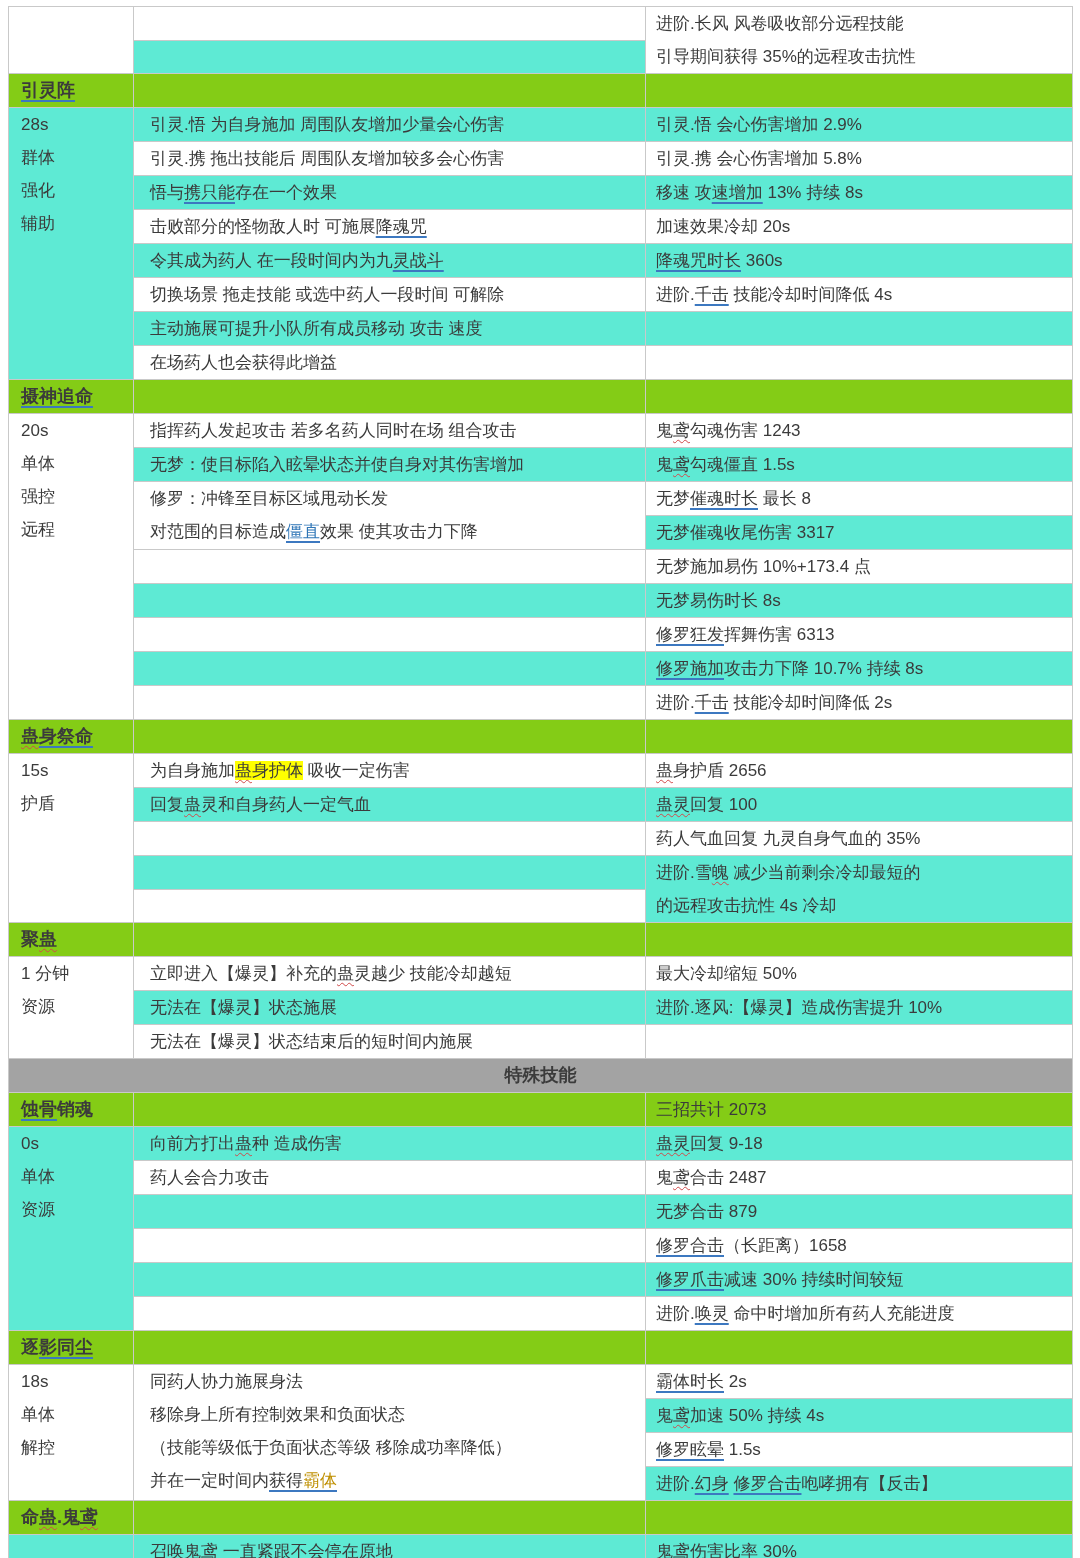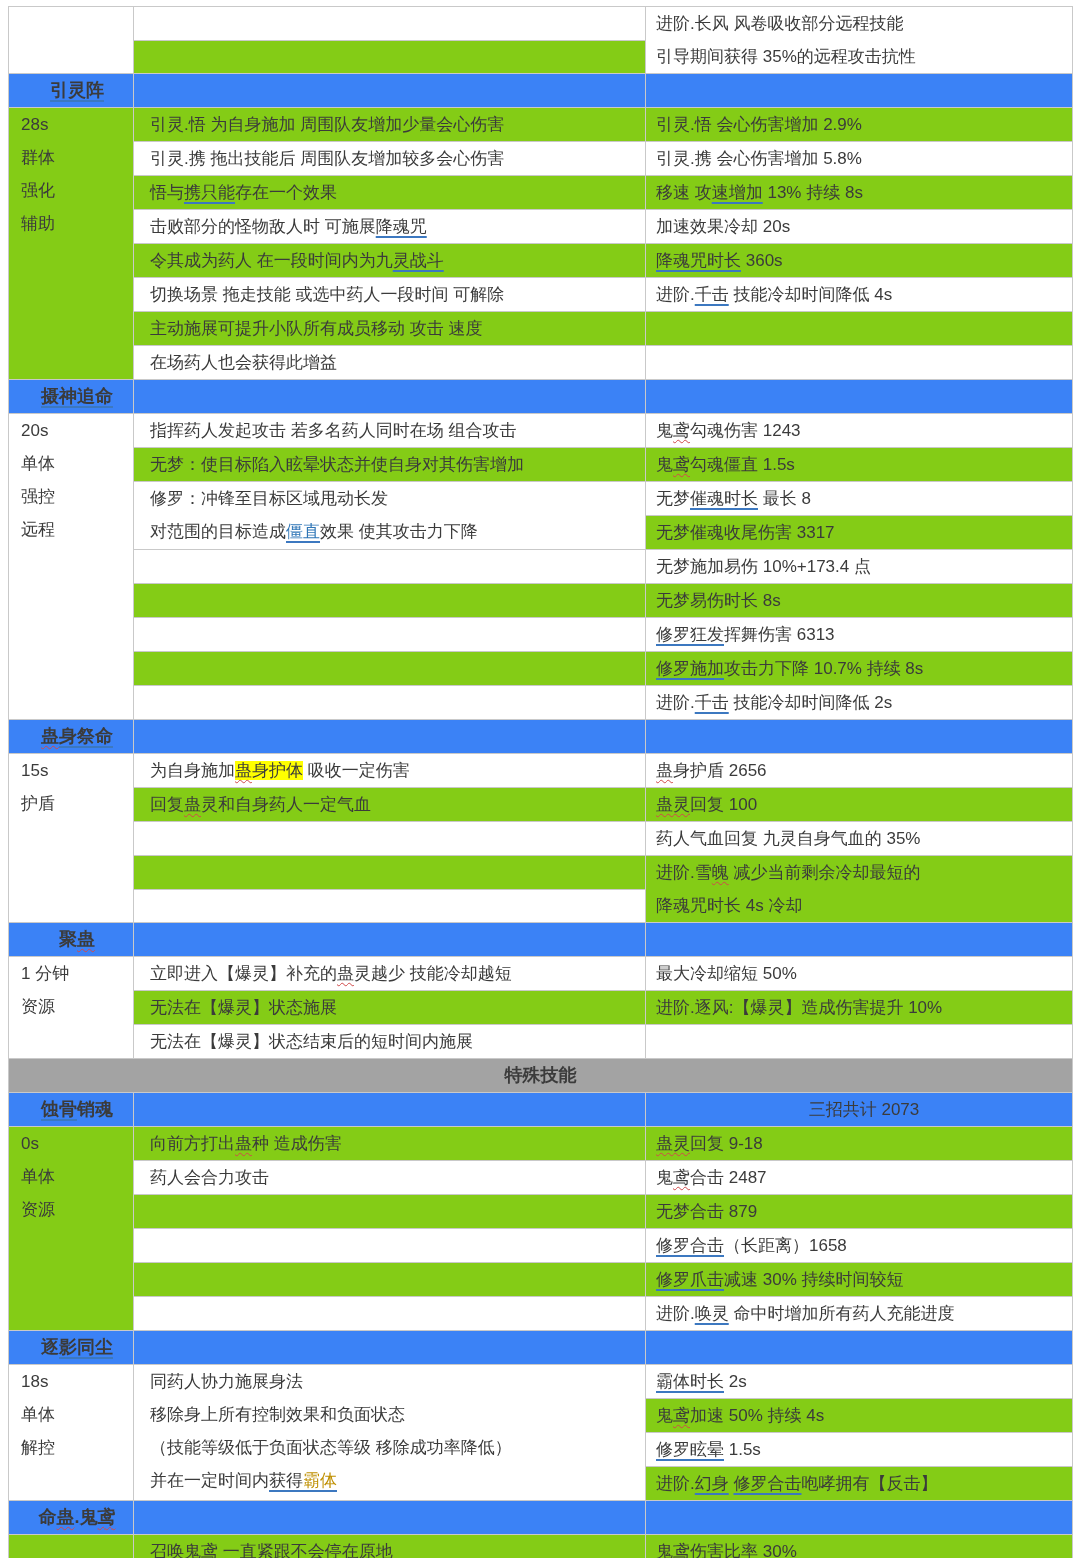--- a/index.html
+++ b/index.html
@@ -5,22 +5,22 @@
   html,body{margin:0;padding:0;background:#ffffff;width:1080px;height:1558px;overflow:hidden;}
   body{font-family:"Liberation Sans","DejaVu Sans",sans-serif;color:#3b3b3b;}
   .wrap{padding:6px 8px 0 8px;}
   table{border-collapse:collapse;table-layout:fixed;width:1064px;}
   td{border:1px solid #c9c9c9;padding:0;font-size:17px;line-height:33px;vertical-align:top;overflow:hidden;white-space:pre;}
   tr{height:33px;padding-left:28px;}
   .c-left{padding-left:12px;}
   .c-mid{padding-left:16px;}
   .c-val{padding-left:10px;}
   .bg-w{background:#ffffff;}
-  .bg-g{background:#84cc16;}
-  .bg-y{background:#3b82f6;text-align:center;}
+  .bg-g{background:#5eead4;}
+  .bg-y{background:#84cc16;}
   .bg-b{background:#a3a3a3;}
   .title .run{font-weight:700;font-size:18px;}
   .band{text-align:center;font-weight:700;font-size:18px;padding-left:0;}
   .ln{height:33px;line-height:33px;}
   .run{white-space:pre;}
   .ub{text-decoration:underline;text-decoration-color:#3c78c0;text-decoration-thickness:1.5px;text-underline-offset:4px;}
   .ur{text-decoration:underline wavy #d04a4a;text-decoration-thickness:1px;text-underline-offset:3px;}
   .tt{color:#2e75b6;}
   .tg{color:#bf8f00;}
   .hh{background:#ffff00;}
@@ -136,21 +136,21 @@
         <tr>
           <td class="c-mid bg-g"><span class="run">回复</span><span class="run ur">蛊</span><span class="run">灵和自身药人一定气血</span></td>
           <td class="c-val bg-g"><span class="run ur">蛊灵</span><span class="run">回复 100</span></td>
         </tr>
         <tr>
           <td class="c-mid bg-w"></td>
           <td class="c-val bg-w"><span class="run">药人气血回复 九灵自身气血的 35%</span></td>
         </tr>
         <tr>
           <td class="c-mid bg-g"></td>
-          <td rowspan="2" class="c-val bg-g"><div class="ln"><span class="run">进阶.雪</span><span class="run ur">魄</span><span class="run"> 减少当前剩余冷却最短的</span></div><div class="ln"><span class="run">降魂咒时长 4s 冷却</span></div></td>
+          <td rowspan="2" class="c-val bg-g"><div class="ln"><span class="run">进阶.雪</span><span class="run ur">魄</span><span class="run"> 减少当前剩余冷却最短的</span></div><div class="ln"><span class="run">的远程攻击抗性 4s 冷却</span></div></td>
         </tr>
         <tr>
           <td class="c-mid bg-w"></td>
         </tr>
         <tr>
           <td class="c-left bg-y title"><span class="run">聚</span><span class="run ur">蛊</span></td>
           <td class="c-mid bg-y"></td>
           <td class="c-val bg-y"></td>
         </tr>
         <tr>

